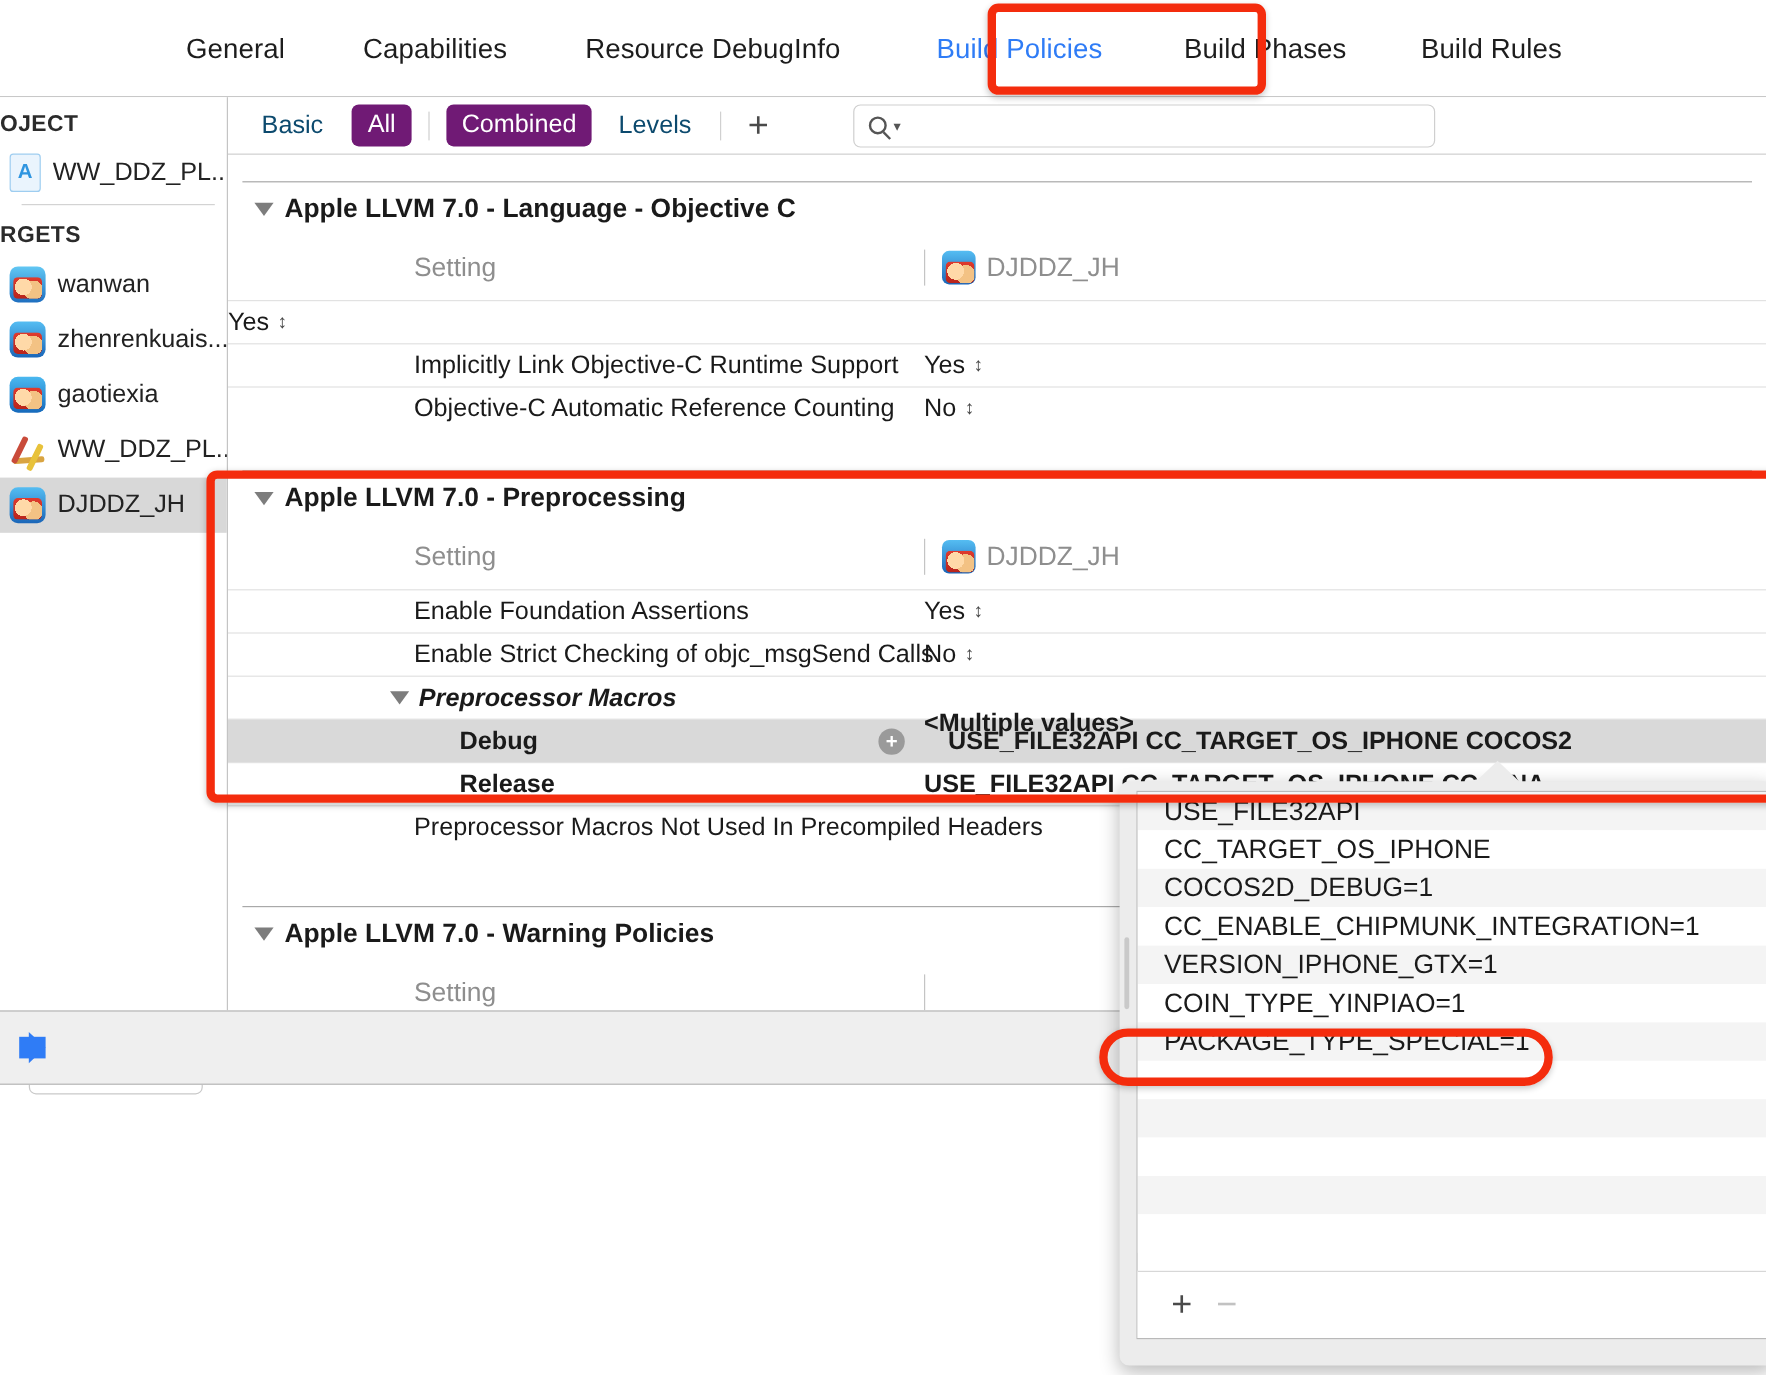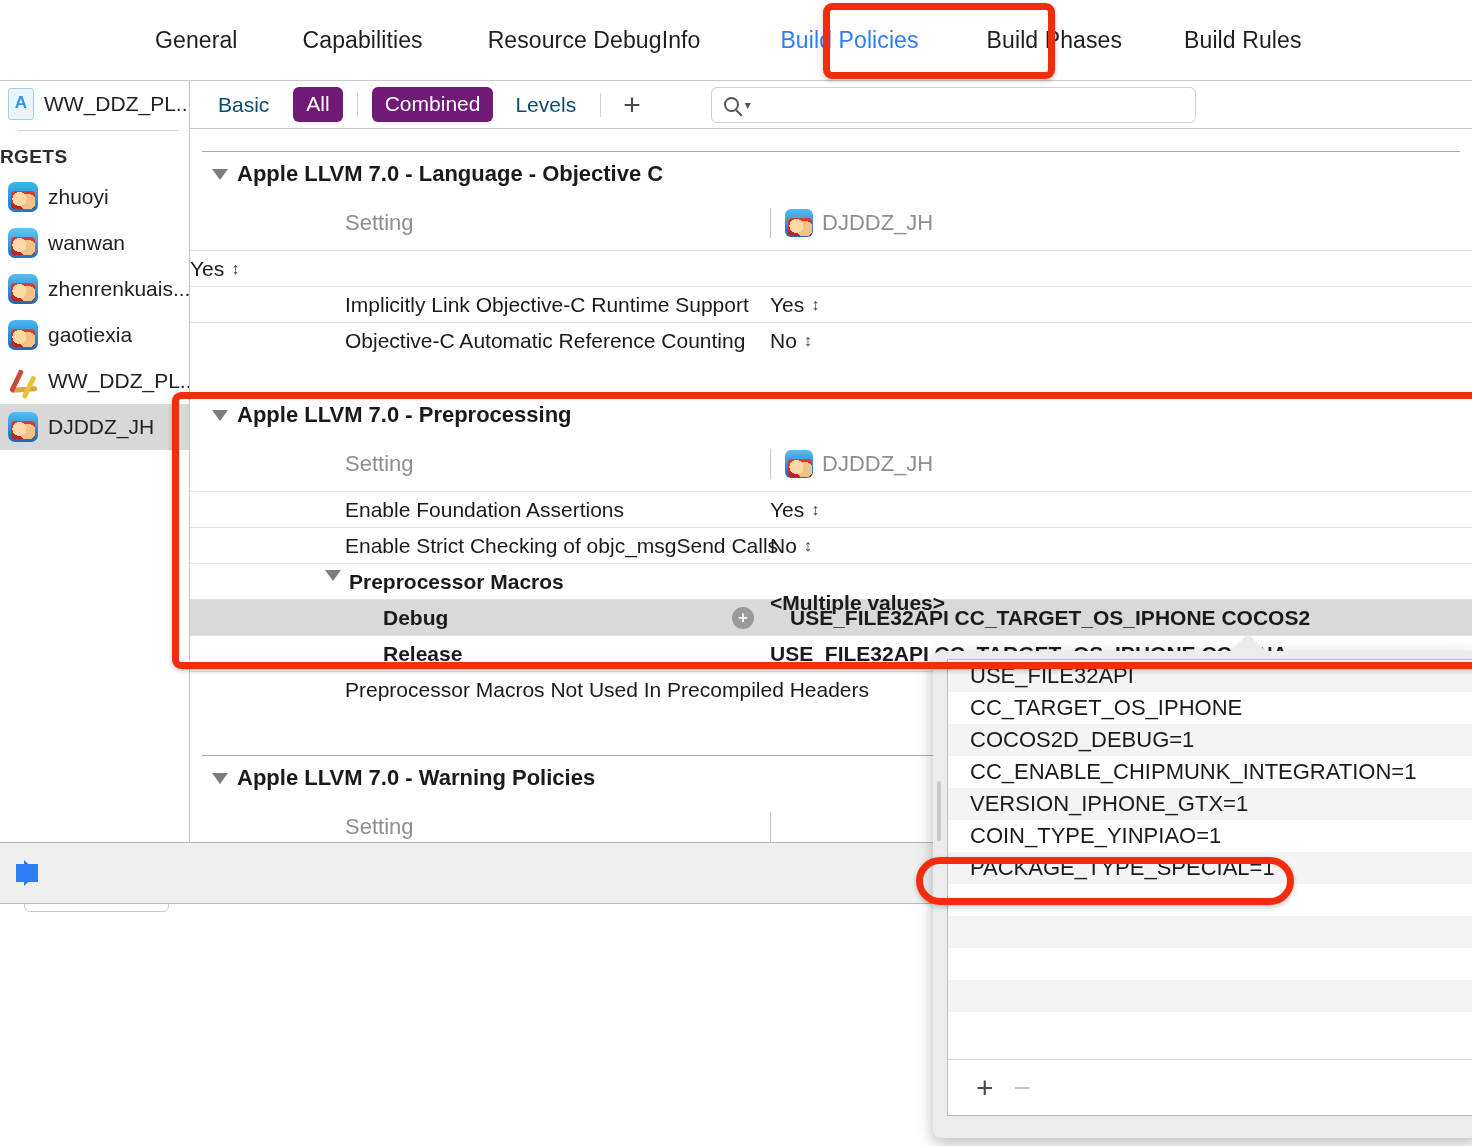--- a/index.html
+++ b/index.html
@@ -149,21 +149,21 @@
   .colsep { width:1px; height:30px; background:#c4c4c4; margin-right: 14px; }
   .colhead-icon { width:28px; height:28px; border-radius:6px; margin-right: 9px; }
   .row {
     height: 36px; display: flex; align-items: center;
     border-top: 1px solid #e2e2e2; font-size: 21px; color: #1a1a1a;
     white-space: nowrap;
   }
   .row .name { width: 580px; padding-left: 155px; }
   .row .val { color: #1a1a1a; display:flex; align-items:center; gap:7px; }
   .stepper { font-size: 16px; color:#444; line-height:1; }
-  .row.sub .name { padding-left: 135px; font-weight: bold; display:flex; align-items:flex-start; gap:8px; }
+  .row.sub .name { padding-left: 135px; font-weight: bold; display:flex; align-items:center; gap:8px;font-style:italic; }
   .row.sub .tri { border-top-color:#7d7d7d; }
   .row.leaf { font-weight: bold; }
   .row.leaf .name { padding-left: 193px; }
   .row.highlight { background: #d9d9d9; }
   .multi { color:#9a9a9a; font-weight: bold; margin-top: 42px; }
   .plus-circle {
     width: 22px; height: 22px; border-radius: 50%; background: #9a9a9a;
     color: #fff; font-size: 17px; line-height: 21px; text-align: center;
     font-weight: bold; flex: 0 0 auto;
   }
@@ -240,34 +240,31 @@
     <div class="tab" style="margin-left:155px">General</div>
     <div class="tab" style="margin-left:65px">Capabilities</div>
     <div class="tab" style="margin-left:65px">Resource Debug</div>
     <div class="tab" style="">Info</div>
     <div class="tab active" style="margin-left:80px">Build Policies</div>
     <div class="tab" style="margin-left:68px">Build Phases</div>
     <div class="tab" style="margin-left:62px">Build Rules</div>
   </div>
 
   <div class="sidebar">
+    <div class="side-group" style="padding-left:0px">OJECT</div>
 
     <div class="side-row">
       <div class="doc-icon"></div>
       <span class="side-label">WW_DDZ_PL...</span>
     </div>
 
     <div class="side-sep"></div>
 
     <div class="side-group" style="padding-left:0px">RGETS</div>
 
-    <div class="side-row">
-      <div class="appicon"></div>
-      <span class="side-label">zhuoyi</span>
-    </div>
     <div class="side-row">
       <div class="appicon v2"></div>
       <span class="side-label">wanwan</span>
     </div>
     <div class="side-row">
       <div class="appicon v3"></div>
       <span class="side-label">zhenrenkuais...</span>
     </div>
     <div class="side-row">
       <div class="appicon v4"></div>

